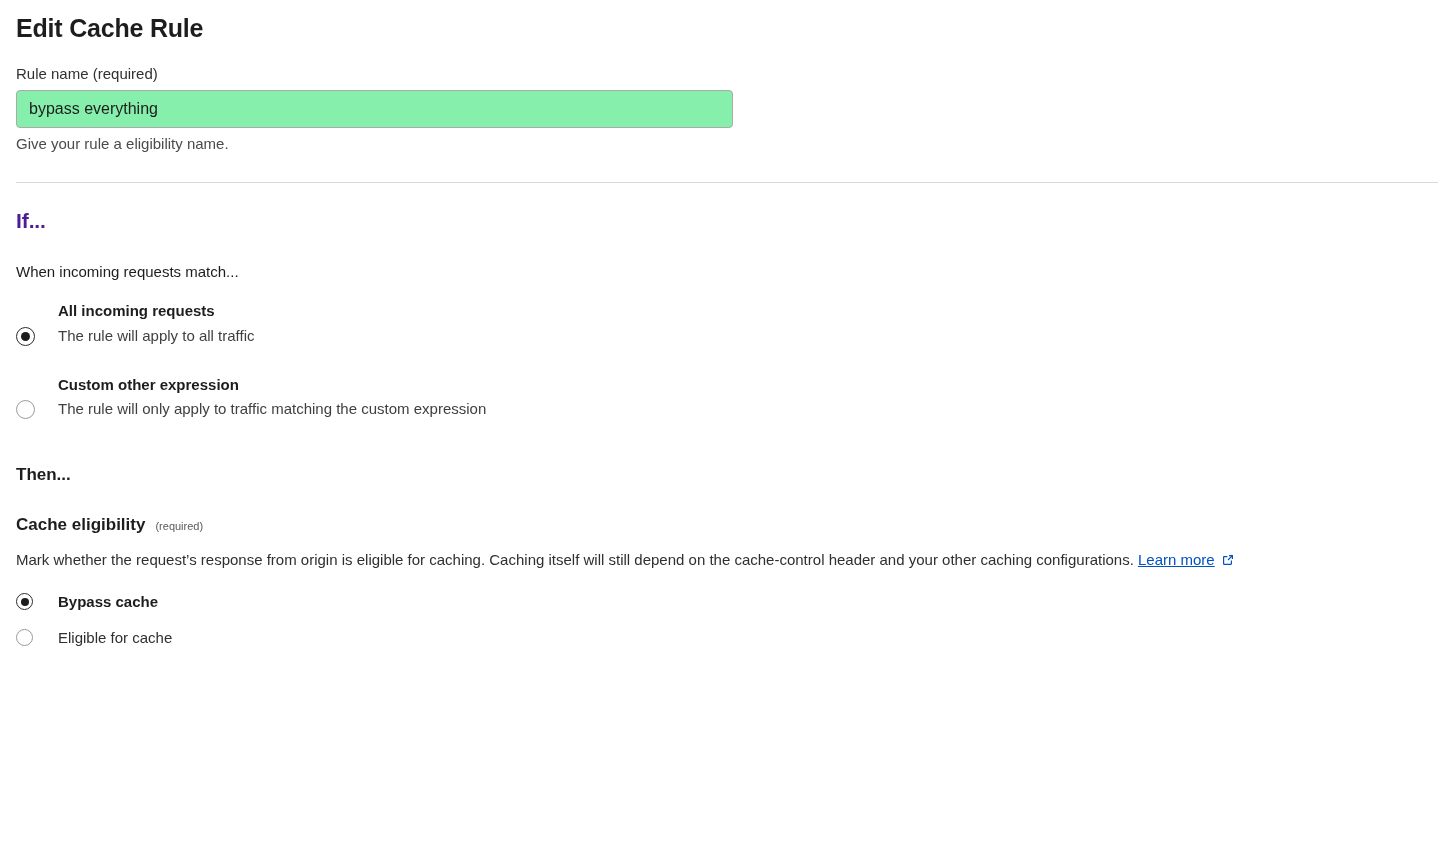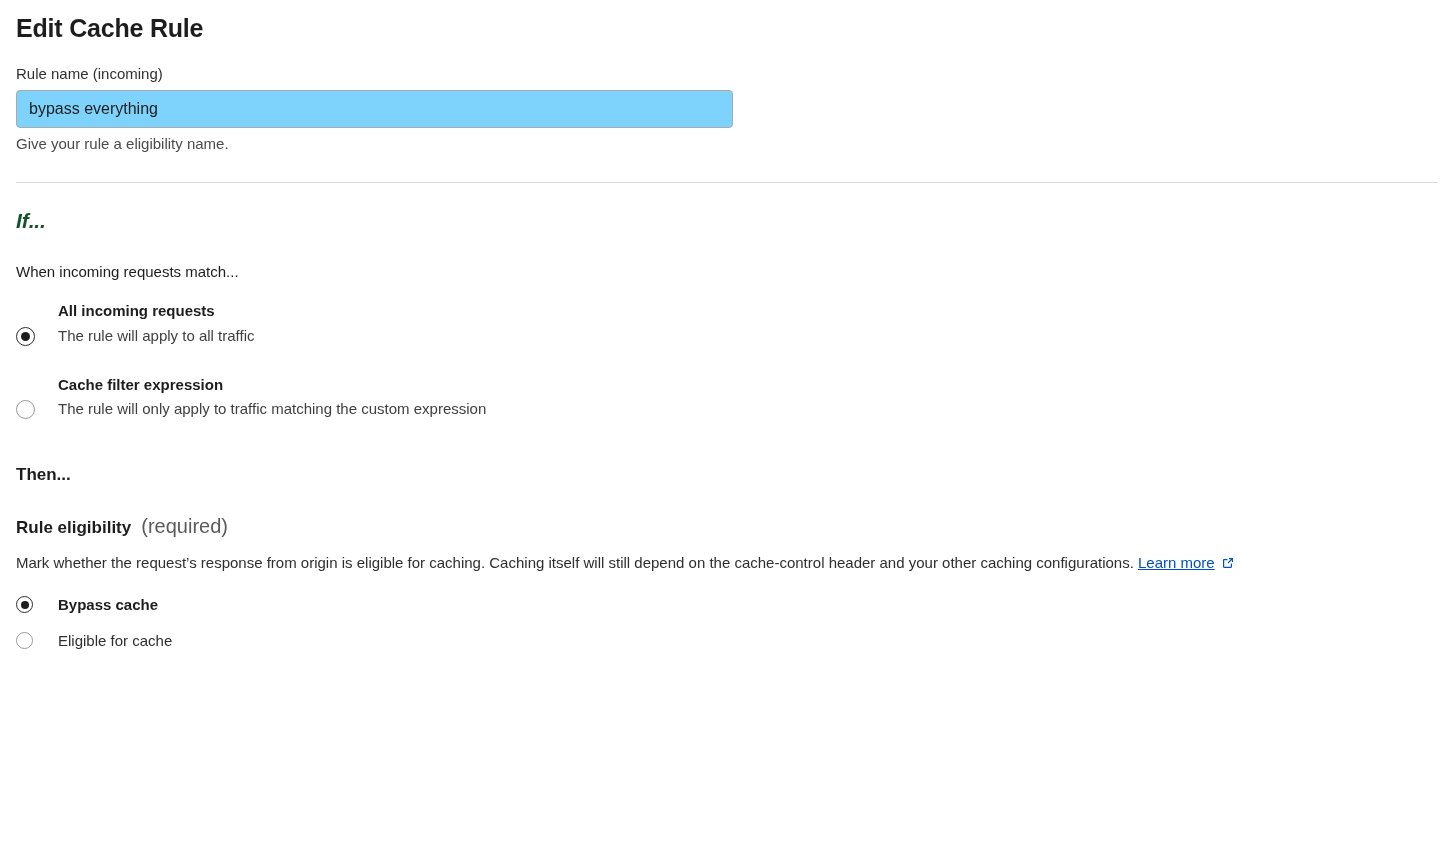--- a/index.html
+++ b/index.html
@@ -32,42 +32,41 @@
   }
   .text-input {
     width: 717px;
     height: 38px;
     border: 1px solid #aaaaaa;
     border-radius: 4px;
     font-size: 16px;
     font-family: "Liberation Sans", sans-serif;
     color: #1d1d1d;
     padding: 0 12px;
-    background: #7dd3fc;
+    background: #86efac;
     outline: none;
     display: block;
   }
   .help-text {
     font-size: 15px;
     color: #4b4b4b;
     margin-top: 7px;
   }
   .divider {
     border: none;
     border-top: 1px solid #d9d9d9;
     margin: 30px 0 0 0;
     width: 100%;
   }
   .section-heading {
     font-size: 21px;
     font-weight: bold;
     letter-spacing: -0.1px;
     margin: 26px 0 0 0;
-    color: #14532d;
-    font-style: italic;
+    color: #4c1d95;
   }
   .subsection-heading {
     font-size: 15px;
     font-weight: normal;
     margin: 30px 0 0 0;
     color: #1d1d1d;
   }
   .radio-group {
     margin-top: 22px;
   }
@@ -126,21 +125,21 @@
     margin-top: 30px;
     display: flex;
     align-items: baseline;
   }
   .cache-elig-title {
     font-size: 17px;
     font-weight: bold;
     color: #1d1d1d;
   }
   .cache-elig-required {
-    font-size: 20px;
+    font-size: 11px;
     color: #5a5a5a;
     margin-left: 10px;
   }
   .description {
     font-size: 15px;
     color: #2f2f2f;
     line-height: 1.55;
     margin-top: 13px;
     max-width: 1410px;
   }
@@ -191,21 +190,21 @@
   .small-radio-label.regular { font-weight: normal; color: #2f2f2f; text-align: right; }
 </style>
 </head>
 <body>
 
 <div class="page">
 
   <h1 class="page-title">Edit Cache Rule</h1>
 
   <div>
-    <div class="field-label">Rule name (incoming)</div>
+    <div class="field-label">Rule name (required)</div>
     <input class="text-input" type="text" value="bypass everything" style="">
     <div class="help-text">Give your rule a eligibility name.</div>
   </div>
 
   <hr class="divider">
 
   <h2 class="section-heading">If...</h2>
 
   <h3 class="subsection-heading">When incoming requests match...</h3>
 
@@ -215,31 +214,31 @@
       <span class="radio-outer checked"></span>
       <span class="radio-texts">
         <span class="radio-title">All incoming requests</span>
         <span class="radio-desc">The rule will apply to all traffic</span>
       </span>
     </div>
 
     <div class="radio-row" style="margin-top:30px">
       <span class="radio-outer"></span>
       <span class="radio-texts">
-        <span class="radio-title">Cache filter expression</span>
+        <span class="radio-title">Custom other expression</span>
         <span class="radio-desc">The rule will only apply to traffic matching the custom expression</span>
       </span>
     </div>
 
   </div>
 
   <h2 class="then-heading">Then...</h2>
 
   <div class="cache-elig-row">
-    <span class="cache-elig-title">Rule eligibility</span>
+    <span class="cache-elig-title">Cache eligibility</span>
     <span class="cache-elig-required">(required)</span>
   </div>
 
   <p class="description">
     <span>Mark whether the request’s response from origin is eligible for caching. Caching itself will still depend on the cache-control header and your other caching configurations. </span><a class="learn-more">Learn more</a><span class="ext-icon"><svg width="14" height="14" viewBox="0 0 14 14" fill="none" xmlns="http://www.w3.org/2000/svg">
           <path d="M2 4.2C2 3.54 2.54 3 3.2 3H6.4V4.2H3.2V10.8H9.8V7.6H11V10.8C11 11.46 10.46 12 9.8 12H3.2C2.54 12 2 11.46 2 10.8V4.2Z" fill="#0051c3"></path>
           <path d="M8 2H12V6H10.8V4.05L7.4 7.45L6.55 6.6L9.95 3.2H8V2Z" fill="#0051c3"></path>
         </svg></span>
   </p>
 

